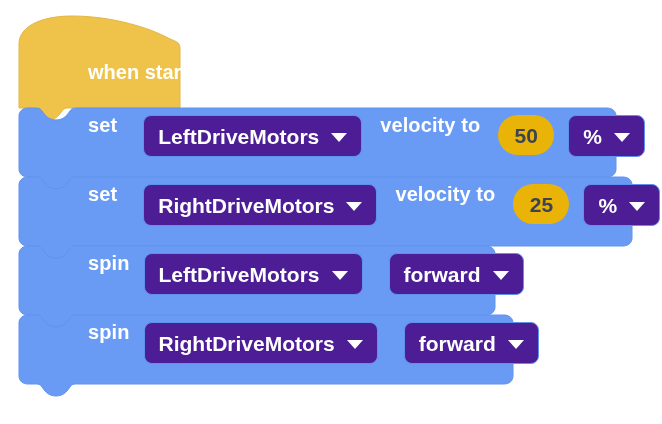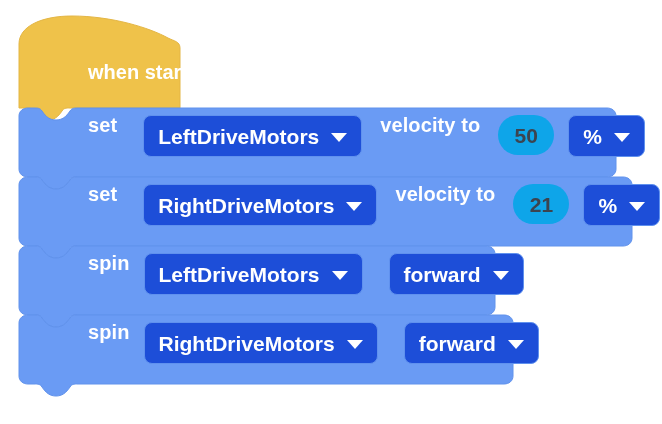--- a/index.html
+++ b/index.html
@@ -70,21 +70,21 @@
 
   
   .dropdown {
     display: flex;
     align-items: center;
     justify-content: center;
     gap: 12px;
     height: 42px;
     padding: 0 14px;
     border-radius: 8px;
-    background: #1d4ed8;
+    background: #4c1d95;
     border: 1px solid #6091ee;
     box-sizing: border-box;
   }
   .dropdown .dd-text {
     color: #ffffff;
     font-size: 21px;
     font-weight: bold;
     white-space: nowrap;
     line-height: 1;
   }
@@ -100,21 +100,21 @@
 
   
   .num-oval {
     display: flex;
     align-items: center;
     justify-content: center;
     min-width: 56px;
     height: 40px;
     padding: 0 10px;
     border-radius: 22px;
-    background: #0ea5e9;
+    background: #eab308;
     box-sizing: border-box;
   }
   .num-oval .num-text {
     color: #3c4450;
     font-size: 21px;
     font-weight: bold;
     line-height: 1;
   }
 
   .gap-sm { width: 14px; flex: 0 0 auto; }
@@ -250,21 +250,21 @@
       <span class="kw">set</span>
       <span class="gap-lg"></span>
       <div class="dropdown">
         <span class="dd-text">RightDriveMotors</span>
         <span class="caret"></span>
       </div>
       <span class="gap-md"></span>
       <span class="kw">velocity to</span>
       <span class="gap-md"></span>
       <div class="num-oval">
-        <span class="num-text">21</span>
+        <span class="num-text">25</span>
       </div>
       <span class="gap-sm"></span>
       <div class="dropdown">
         <span class="dd-text">%</span>
         <span class="caret"></span>
       </div>
     </div>
 
     <div class="block-row" style="left:34px; top:253px;">
       <span class="kw">spin</span>

